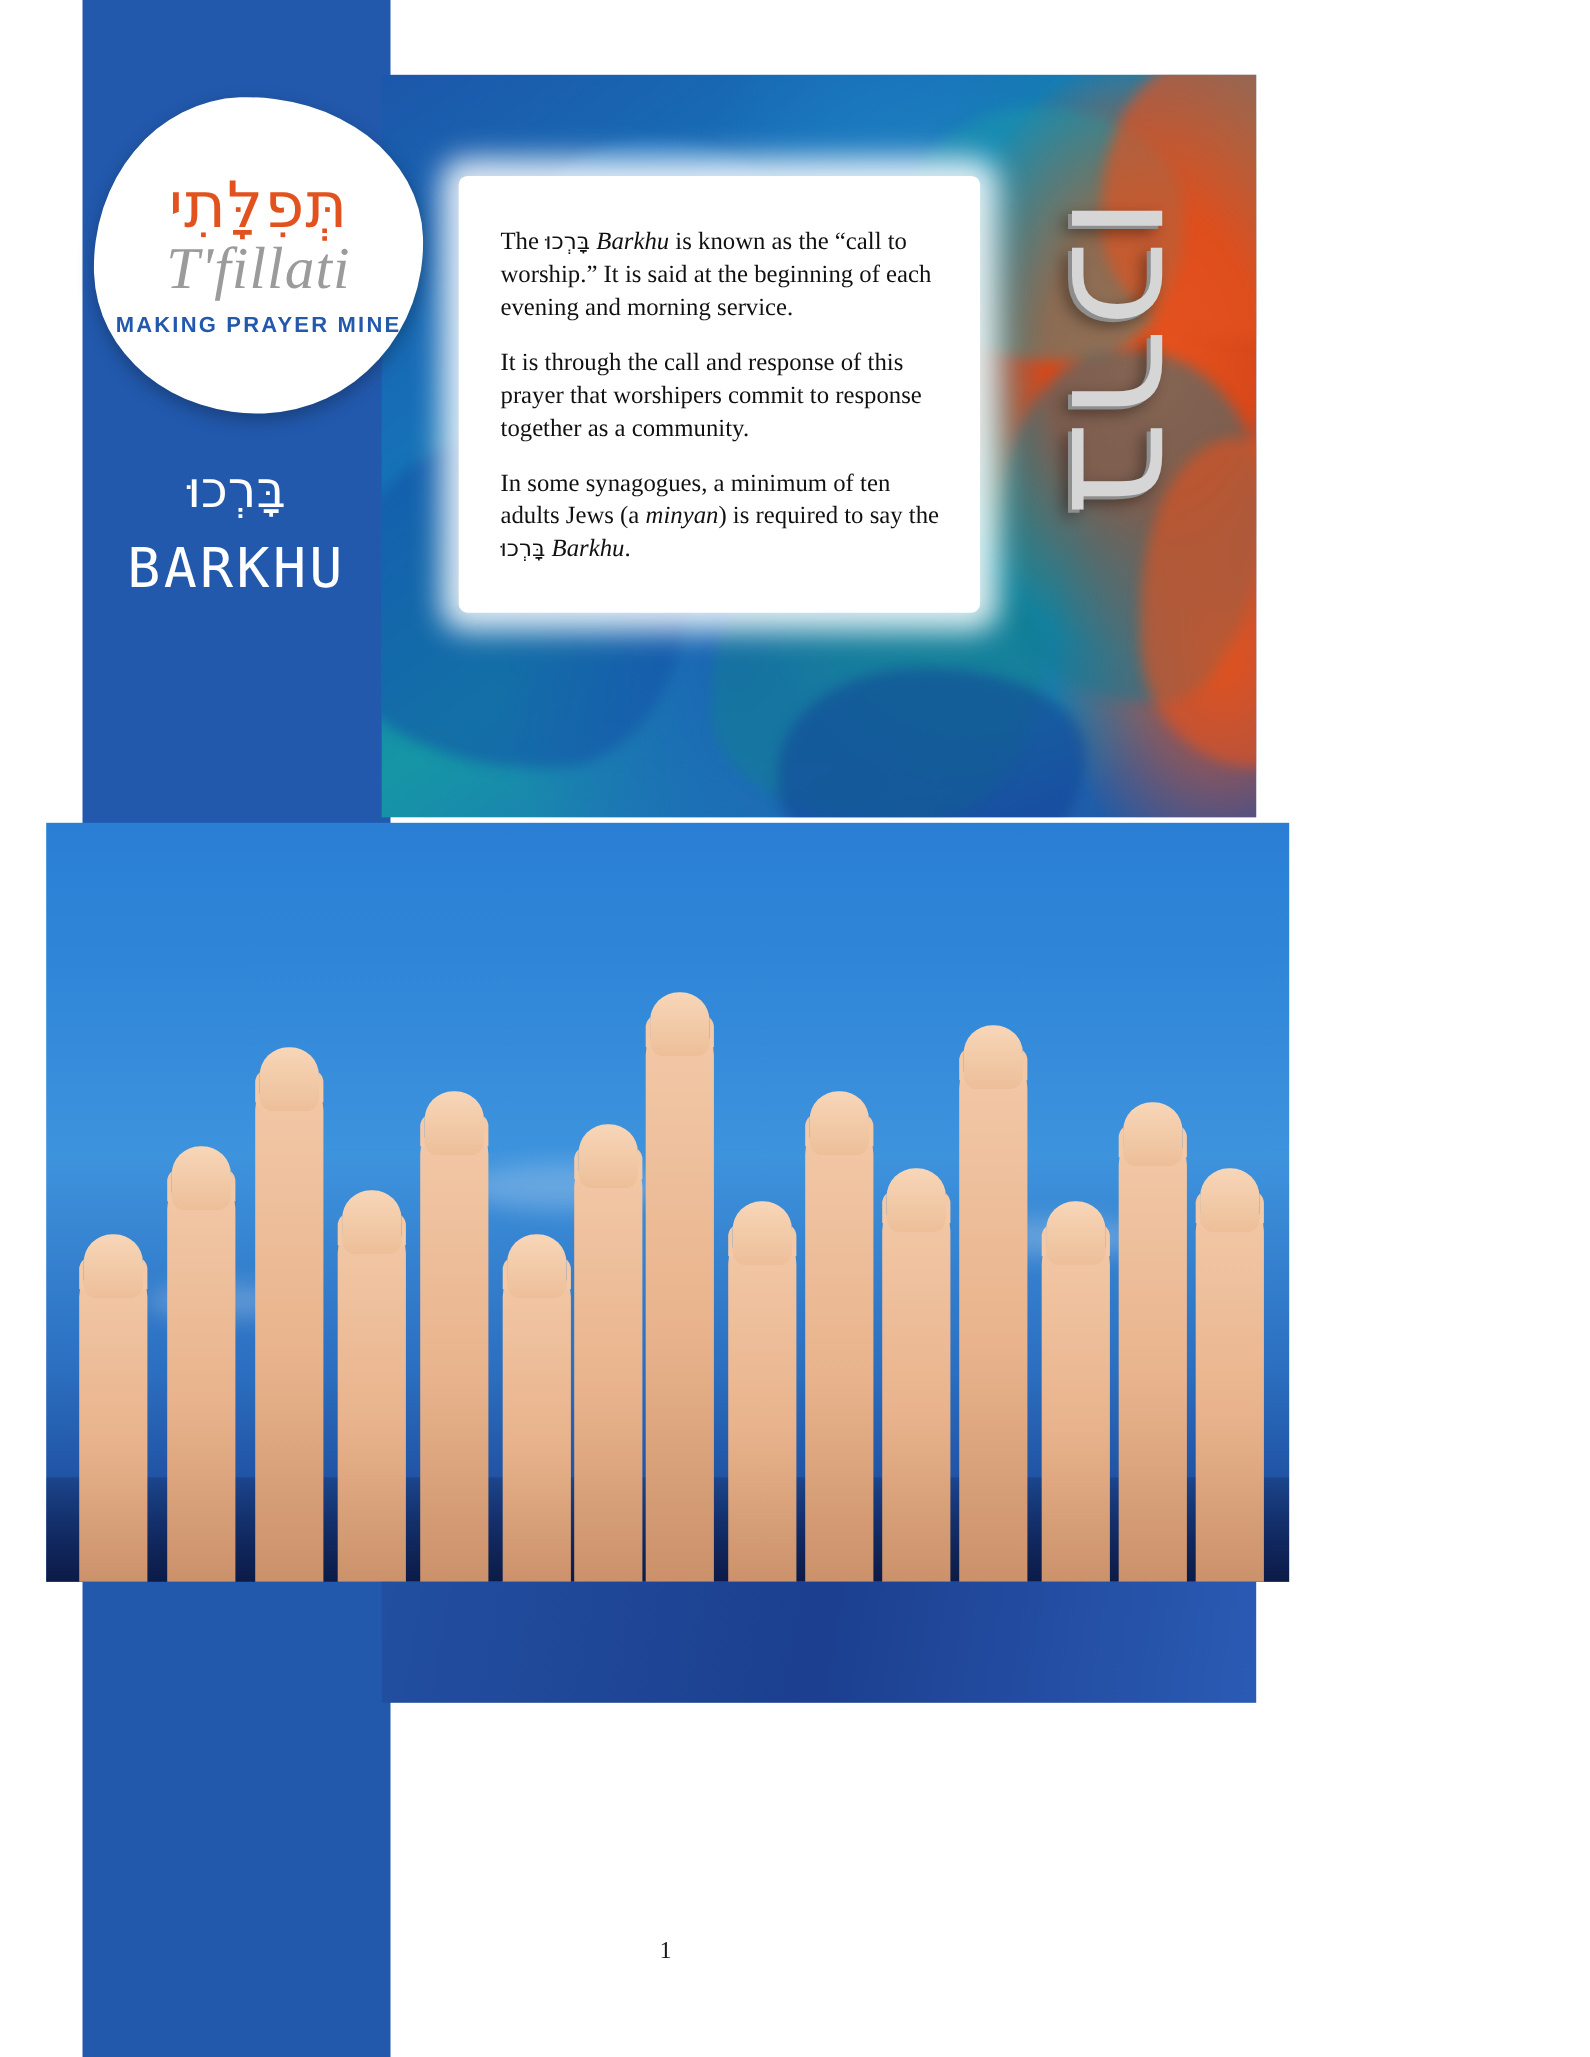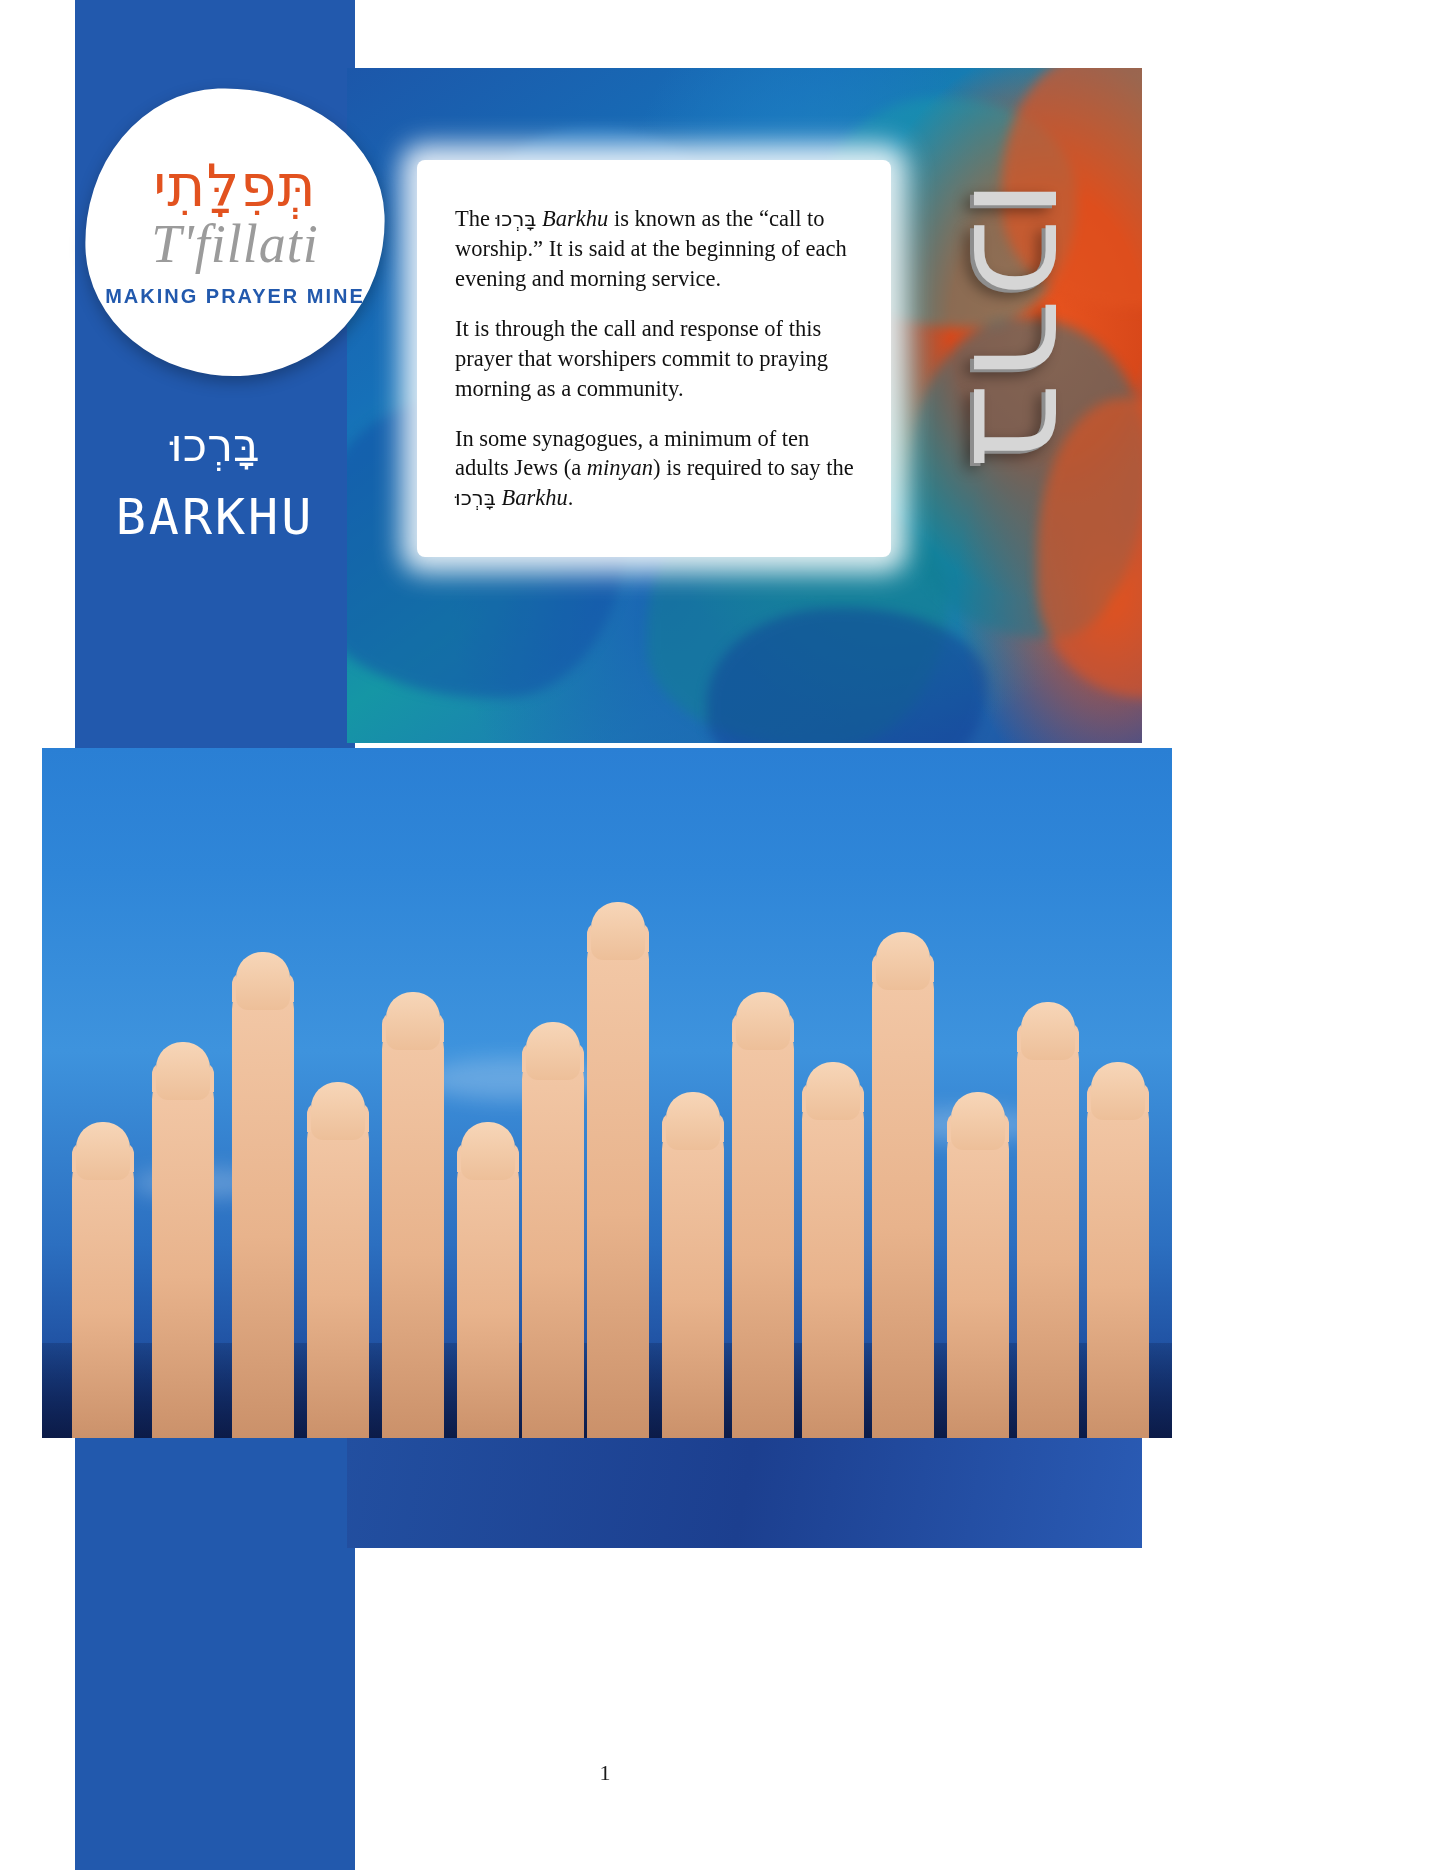--- a/index.html
+++ b/index.html
@@ -238,21 +238,21 @@
   <div class="splatter" style="left:690px;top:330px;width:190px;height:300px;background:#e2521f;opacity:.6;"></div>
   <div class="splatter" style="left:360px;top:540px;width:280px;height:180px;background:#123f96;opacity:.5;"></div>
 
   <div class="hero-letters">ברכו</div>
 </div>
 
 <div class="text-card">
   <p>
     <span>The </span><span class="heb">בָּרְכוּ</span> <span class="ital">Barkhu</span><span> is known as the “call to worship.” It is said at the beginning of each evening and morning service.</span>
   </p>
-  <p>It is through the call and response of this prayer that worshipers commit to praying morning as a community.</p>
+  <p>It is through the call and response of this prayer that worshipers commit to response together as a community.</p>
   <p>
     <span>In some synagogues, a minimum of ten adults Jews (a </span><span class="ital">minyan</span><span>) is required to say the </span><span class="heb">בָּרְכוּ</span> <span class="ital">Barkhu</span><span>.</span>
   </p>
 </div>
 
 <div class="logo-blob">
   <div class="logo-inner">
     <div class="logo-heb">תְּפִלָּתִי</div>
     <div class="logo-word">T'fillati</div>
     <div class="logo-tag">MAKING PRAYER MINE</div>

